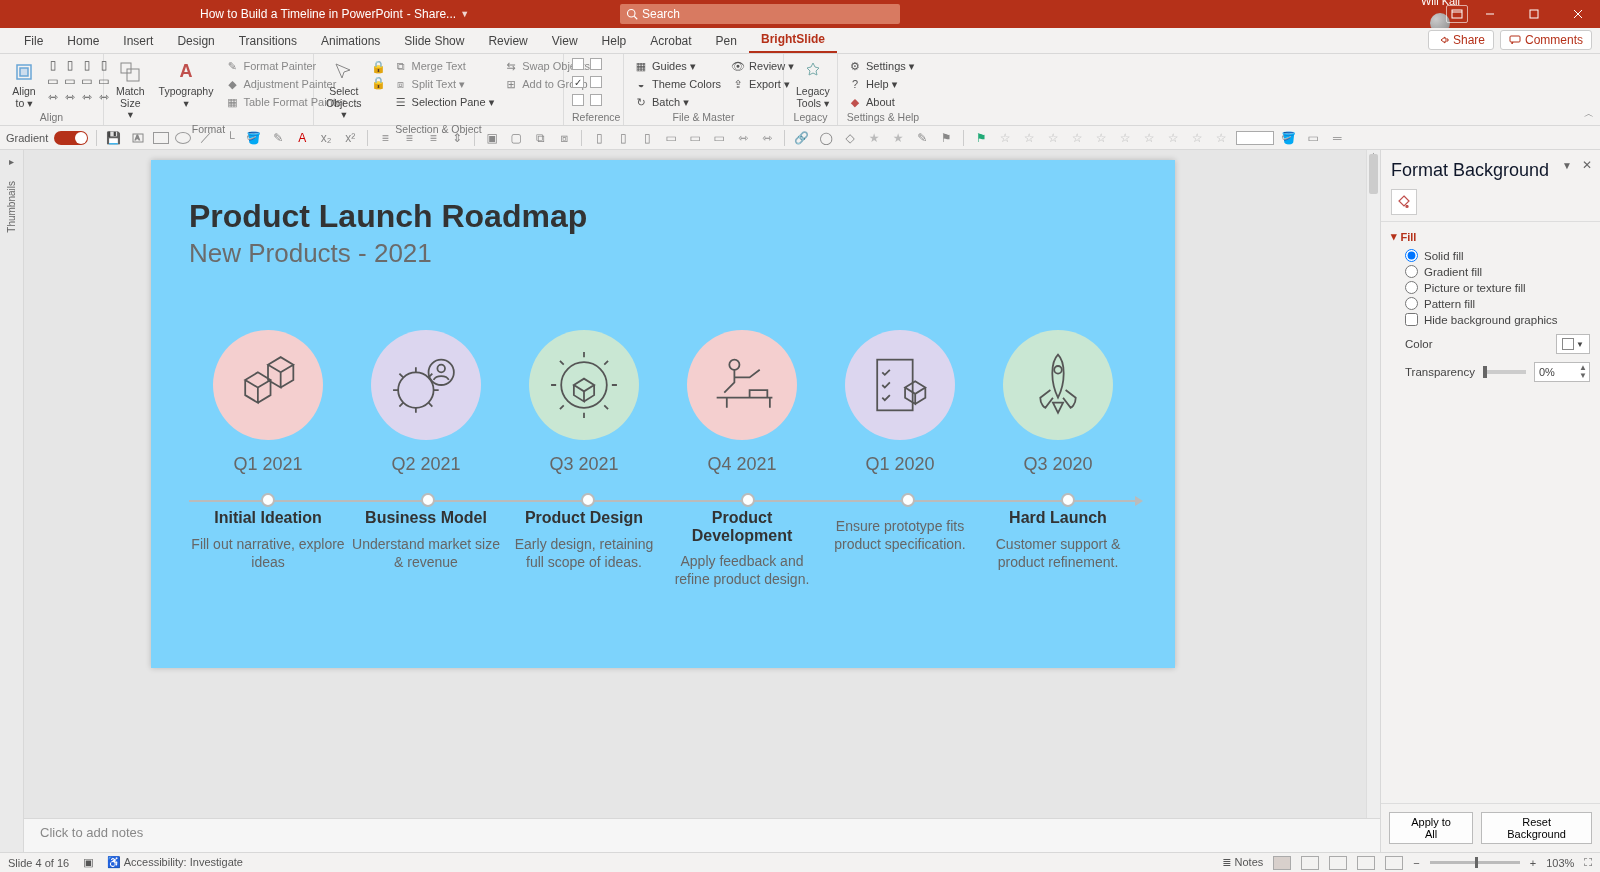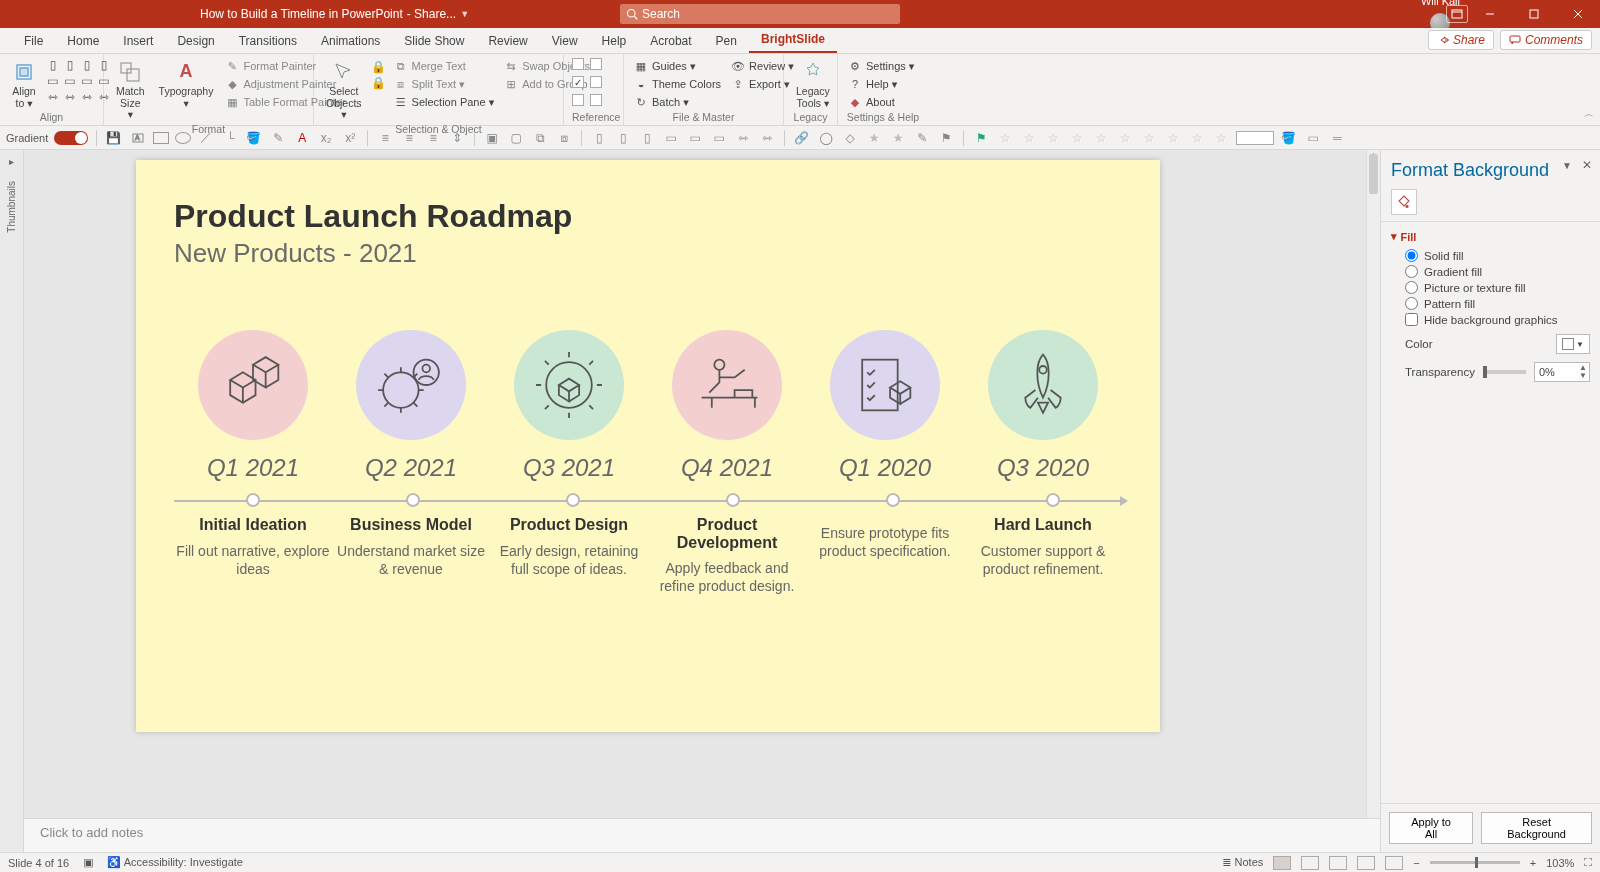--- a/index.html
+++ b/index.html
@@ -17,21 +17,21 @@
 .winbtns div { width:44px; height:28px; display:flex; align-items:center; justify-content:center; color:#fff; font-size:11px;}
 .winbtns svg { width:12px; height:12px;}
 .ribbon-toggle { position:absolute; right:132px; width:22px; height:18px; border:1px solid rgba(255,255,255,.6); border-radius:2px; display:flex; align-items:center; justify-content:center;}
 .ribbon-toggle svg{width:12px;height:10px;}
 
 
 .tabs { height:26px; background:#f3f2f1; display:flex; align-items:flex-end; padding-left:12px; position:relative; border-bottom:1px solid #d8d8d8;}
 .tabs .tab { padding:4px 12px 5px; font-size:12px; color:#444; cursor:default; }
 .tabs .tab.active { color:#b53119; border-bottom:2px solid #b53119; font-weight:600;}
 .tabs .right { position:absolute; right:8px; top:2px; display:flex; gap:6px;}
-.sharebtn { border:1px solid #ccc; border-radius:3px; padding:2px 8px; font-size:12px; display:flex; align-items:center; gap:4px; background:#fff;font-style:italic;}
+.sharebtn { border:1px solid #ccc; border-radius:3px; padding:2px 8px; font-size:12px; display:flex; align-items:center; gap:4px; background:#fff;}
 .sharebtn.orange { color:#b53119;}
 .sharebtn svg{width:12px;height:12px;}
 
 
 .ribbon { height:72px; background:#f3f2f1; display:flex; border-bottom:1px solid #d8d8d8; position:relative;}
 .group { border-right:1px solid #dcdcdc; padding:4px 8px 0; display:flex; flex-direction:column; justify-content:space-between;}
 .group .glabel { text-align:center; font-size:10.5px; color:#777; padding-bottom:2px;}
 .group .gbody { display:flex; gap:6px; align-items:flex-start;}
 .btncol { display:flex; flex-direction:column; gap:2px; }
 .ribbtn { display:flex; align-items:center; gap:4px; font-size:11px; color:#888; padding:1px 2px; white-space:nowrap;}
@@ -55,40 +55,40 @@
 .qat .tb svg{width:14px;height:14px;}
 .qat .star{color:#bbb;}
 .qat .swatch{width:38px;height:14px;border:1px solid #aaa;background:#fff;}
 
 
 .main { position:absolute; top:150px; left:0; right:0; bottom:20px; display:flex; }
 .thumbrail { width:24px; background:#eaeaea; border-right:1px solid #d8d8d8; display:flex; align-items:flex-start; justify-content:center;}
 .thumbrail .expand { margin-top:6px; font-size:10px; color:#666;}
 .thumbrail .vlabel { writing-mode:vertical-rl; transform:rotate(180deg); font-size:10px; color:#666; margin-top:14px;}
 .canvaswrap { flex:1; background:#e6e6e6; position:relative; overflow:hidden;}
-.slide { position:absolute; left:112px; top:10px; width:1024px; height:572px; background:#fef9c3; box-shadow:0 0 6px rgba(0,0,0,.2);}
+.slide { position:absolute; left:127px; top:10px; width:1024px; height:508px; background:#7dd3fc; box-shadow:0 0 6px rgba(0,0,0,.2);}
 .slide .title { position:absolute; left:38px; top:38px; font-size:32px; font-weight:800; color:#333;}
 .slide .subtitle { position:absolute; left:38px; top:78px; font-size:26px; font-weight:500; color:#6b6b6b;}
 .timeline { position:absolute; left:38px; right:38px; top:170px; }
 .tl-items { display:flex; justify-content:space-between; }
 .tl-item { width:160px; text-align:center; display:flex; flex-direction:column; align-items:center;}
 .circle { width:110px; height:110px; border-radius:50%; display:flex; align-items:center; justify-content:center; margin-bottom:10px;}
 .circle svg { width:76px; height:76px; stroke:#555; stroke-width:1.4; fill:none;}
 .c-pink{background:#f4cfcf;} .c-purple{background:#dcd6ef;} .c-green{background:#c9e7d3;}
-.quarter { font-size:24px; font-style:italic; color:#666; margin:4px 0 34px;}
+.quarter { font-size:18px; color:#666; margin:4px 0 34px;}
 .tl-line { position:absolute; left:0; right:0; top:170px; height:2px; background:#bbb;}
 .tl-line::after{content:""; position:absolute; right:-6px; top:-4px; border-left:8px solid #bbb; border-top:5px solid transparent; border-bottom:5px solid transparent;}
 .node { position:absolute; top:163px; width:14px; height:14px; border:2px solid #bbb; background:#fff; border-radius:50%;}
 .stage-title { font-size:16px; font-weight:800; color:#333; line-height:1.1;}
 .stage-desc { font-size:14px; color:#666; margin-top:8px; line-height:1.3;}
 .noteswrap { position:absolute; left:24px; right:220px; bottom:0; height:34px; background:#f6f6f6; border-top:1px solid #d8d8d8; padding:6px 16px; color:#888; font-size:13px;}
 
 
 .pane { width:220px; background:#f3f2f1; border-left:1px solid #d8d8d8; padding:10px 10px 46px; position:relative;}
-.pane h2 { font-size:18px; font-weight:400; color:#0369a1; margin-bottom:8px;}
+.pane h2 { font-size:18px; font-weight:400; color:#0f172a; margin-bottom:8px;}
 .pane .pclose { position:absolute; right:8px; top:8px; font-size:12px; color:#666;}
 .pane .popts { position:absolute; right:28px; top:10px; font-size:10px; color:#666;}
 .pane .tabicon { width:26px; height:26px; border:1px solid #ccc; background:#fff; display:flex; align-items:center; justify-content:center; margin-bottom:6px;}
 .pane .tabicon svg{width:16px;height:16px;}
 .pane hr { border:none; border-top:1px solid #ddd; margin:4px -10px 8px;}
 .pane .sect { font-size:11px; color:#b53119; font-weight:600; display:flex; align-items:center; gap:4px; margin:2px 0 6px;}
 .pane label { display:flex; align-items:center; gap:6px; font-size:11.5px; color:#444; margin:3px 0 3px 14px;}
 .pane input[type=radio],.pane input[type=checkbox]{margin:0;}
 .pane .row { display:flex; align-items:center; justify-content:space-between; margin:8px 0 0 14px; font-size:11.5px;}
 .pane .colorbtn { width:34px; height:20px; border:1px solid #bbb; background:#fff; display:flex; align-items:center; justify-content:center; gap:2px;}

